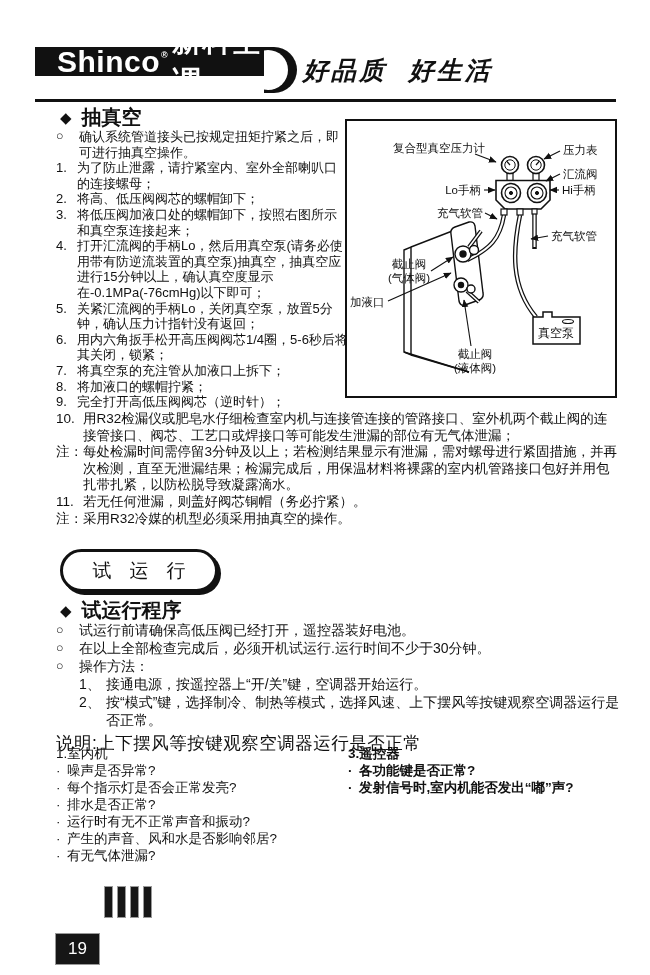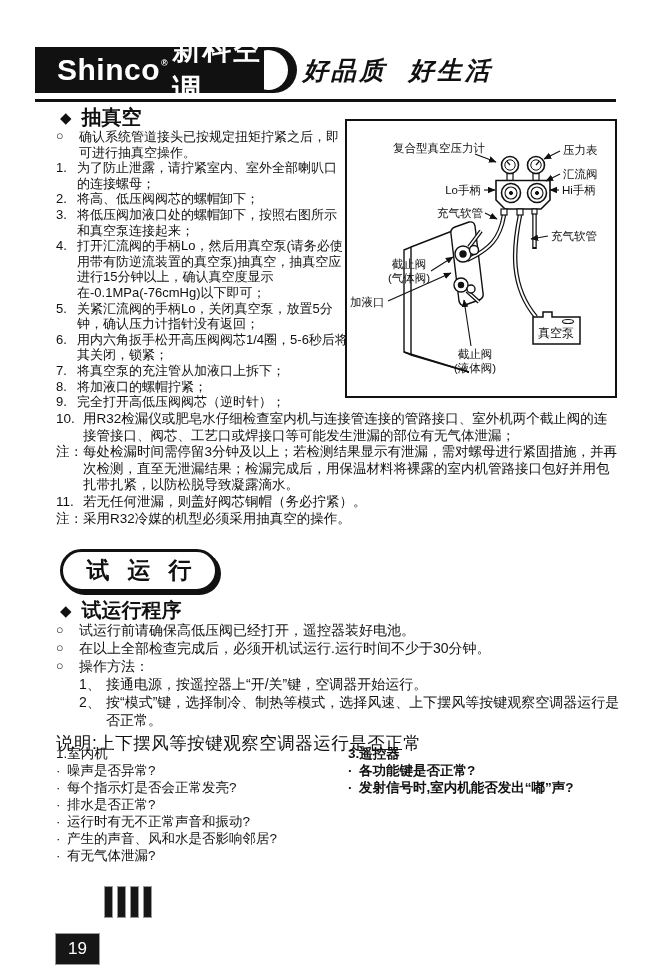--- a/index.html
+++ b/index.html
@@ -1,19 +1,19 @@
 <!DOCTYPE html>
 <html><head>
 <meta charset="utf-8">
 <style>
   html,body{margin:0;padding:0;background:#fff;}
   .page{position:relative;width:650px;height:975px;background:#fff;overflow:hidden;
         font-family:"Liberation Sans","DejaVu Sans",sans-serif;color:#111;}
   
-  .banner{position:absolute;left:35px;top:47px;width:229px;height:46px;background:#111;
+  .banner{position:absolute;left:35px;top:47px;width:229px;height:29px;background:#111;
           display:flex;align-items:center;padding-left:22px;box-sizing:border-box;}
   .brand{color:#fff;font-weight:bold;font-size:30px;letter-spacing:.5px;line-height:1;}
   .brand sup{font-size:9px;vertical-align:14px;margin-left:1px;}
   .brand-cn{color:#fff;font-weight:bold;font-size:29px;margin-left:4px;letter-spacing:1px;}
   .banner-end{position:absolute;left:264px;top:47px;}
   .slogan{position:absolute;left:303px;top:54px;font-family:"DejaVu Serif","Liberation Serif",serif;
           font-style:italic;font-weight:bold;font-size:25px;letter-spacing:3px;word-spacing:10px;}
   .rule{position:absolute;left:35px;top:99px;width:581px;height:3px;background:#111;}
   
   .sec-title{position:absolute;left:60px;font-size:20px;font-weight:bold;display:flex;align-items:center;}
@@ -26,21 +26,21 @@
   .num{width:21px;flex:none;}
   .num-w{width:27px;flex:none;}
   .txt{flex:1;}
   
   .diagram-box{position:absolute;left:345px;top:119px;width:272px;height:279px;
                border:2px solid #111;box-sizing:border-box;background:#fff;}
   .diagram-box svg{display:block;width:100%;height:100%;}
   
   .oval{position:absolute;left:60px;top:549px;width:158px;height:43px;border:3px solid #111;
         border-radius:24px;box-shadow:3px 3px 0 #111;display:flex;align-items:center;justify-content:center;
-        font-size:23px;font-weight:bold;letter-spacing:18px;padding-left:18px;box-sizing:border-box;background:#fff;}
+        font-size:19px;font-weight:normal;letter-spacing:18px;padding-left:18px;box-sizing:border-box;background:#fff;}
   .trial-block{position:absolute;left:56px;top:621px;width:566px;font-size:14px;line-height:18px;}
   .m-indent{margin-left:23px;}
   
   .note-heading{position:absolute;left:56px;top:731px;font-size:17.5px;letter-spacing:.5px;}
   .check-col{position:absolute;top:745px;font-size:13.5px;line-height:17px;}
   .check-left{left:56px;width:280px;}
   .check-right{left:348px;width:290px;font-weight:bold;}
   .dot{width:11px;flex:none;text-align:left;}
   
   .page-box{position:absolute;left:55px;top:886px;width:45px;height:32px;background:#161616;border:1px solid #999;

